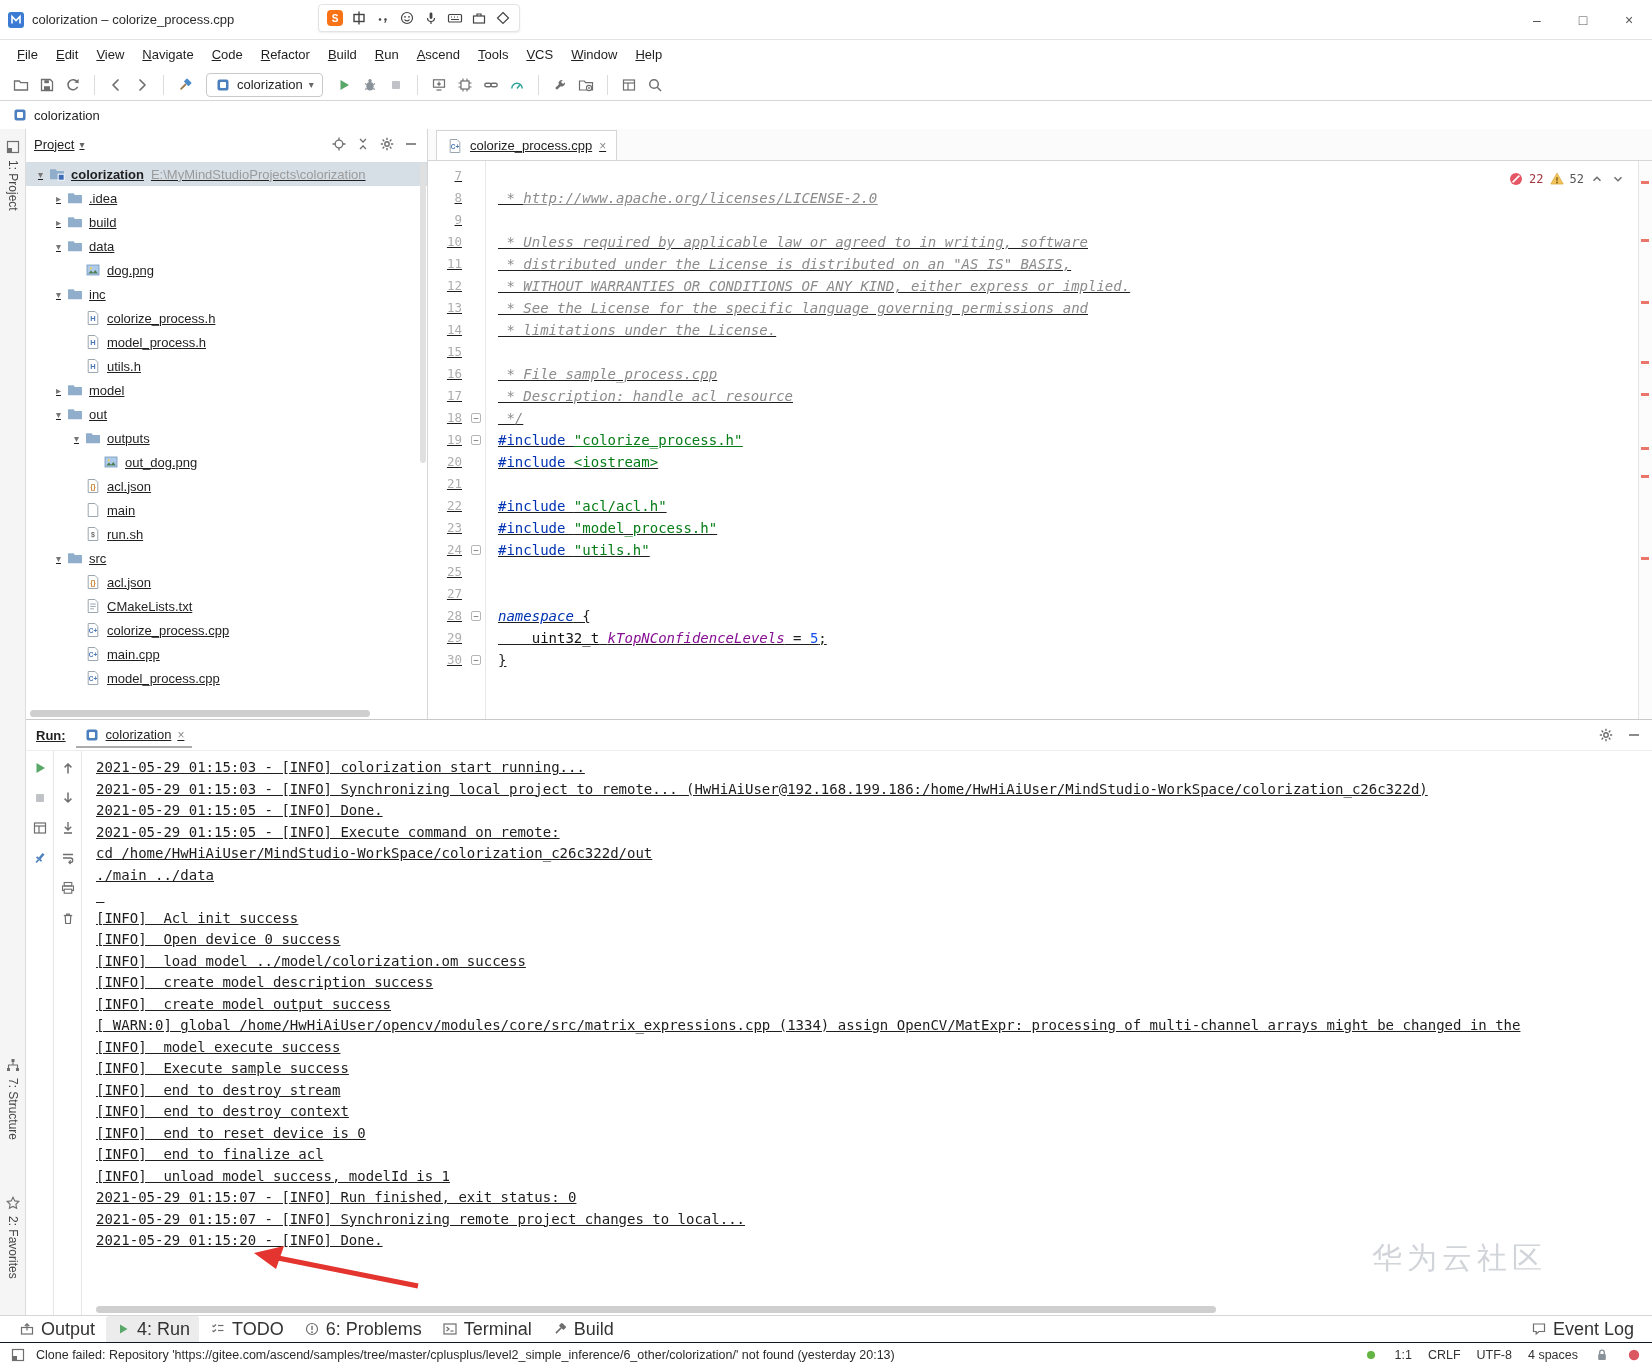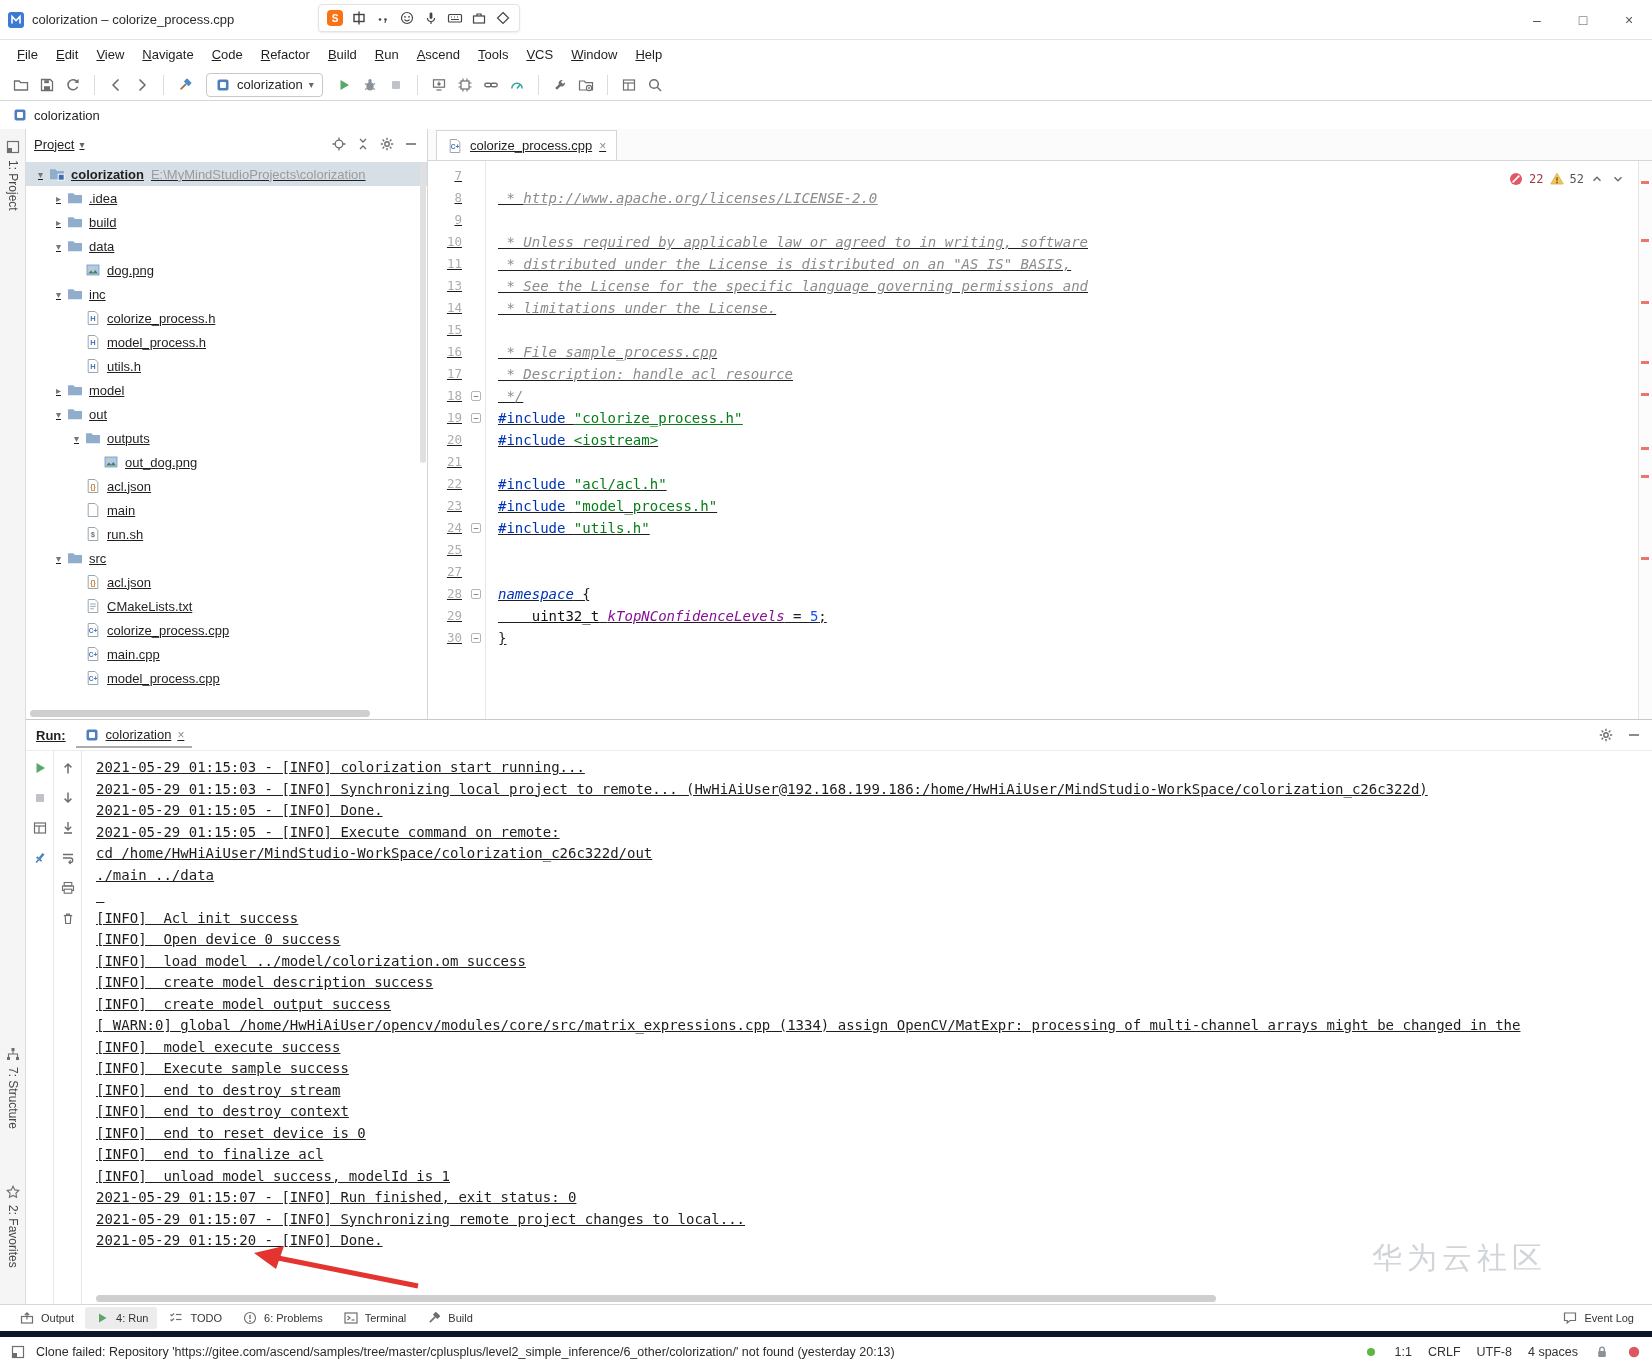--- a/index.html
+++ b/index.html
@@ -94,25 +94,25 @@
   .run-tab .close { color:#8a8a8a; font-size:12px; }
   .run-header-right { margin-left:auto; display:flex; gap:12px; }
   .run-body { flex:1; display:flex; min-height:0; border-top:1px solid #EDEDED; }
   .run-col { width:28px; flex:none; border-right:1px solid #E6E6E6; display:flex; flex-direction:column; align-items:center; padding-top:8px; gap:12px; }
   .rbtn { width:18px; height:18px; display:flex; align-items:center; justify-content:center; }
   .console { flex:1; position:relative; overflow:hidden; font-family:"DejaVu Sans Mono","Liberation Mono",monospace; font-size:14px; line-height:21.5px; padding:6px 0 0 14px; color:#1d1d1d; }
   .con-line { white-space:pre; }
   .console-hthumb { position:absolute; bottom:2px; left:14px; width:1120px; height:7px; border-radius:4px; background:#CFCFCF; }
 
   
-  .bottombar { height:27px; border-top:1px solid #D6D6D6; display:flex; align-items:center; gap:2px; padding:0 12px 0 10px; background:#fff; font-size:11px; color:#333; }
+  .bottombar { height:27px; border-top:1px solid #D6D6D6; display:flex; align-items:center; gap:2px; padding:0 12px 0 10px; background:#fff; font-size:18px; color:#333; }
   .bb-item { display:flex; align-items:center; gap:6px; padding:3px 9px; border-radius:3px; }
   .bb-item.active { background:#ECECEC; }
   .bb-right { margin-left:auto; display:flex; align-items:center; gap:6px; padding:3px 6px; }
-  .statusbar { height:36px; border-top:6px solid #0f172a; display:flex; align-items:center; gap:10px; padding:0 10px; background:#fff; font-size:12.5px; color:#333; }
+  .statusbar { height:25px; border-top:1px solid #0f172a; display:flex; align-items:center; gap:10px; padding:0 10px; background:#fff; font-size:12.5px; color:#333; }
   .status-msg { flex:1; overflow:hidden; white-space:nowrap; text-overflow:ellipsis; color:#2b2b2b; }
   .status-right { display:flex; align-items:center; gap:16px; }
 
   
   .arrow-annot { position:absolute; left:240px; top:1238px; width:190px; height:58px; z-index:9; pointer-events:none; }
   .watermark { position:absolute; right:105px; top:1238px; font-size:30px; letter-spacing:5px; color:#C9CDD3; opacity:.85; z-index:8; }
 </style>
 </head>
 <body>
 
@@ -672,20 +672,25 @@
                 </div>
                 <div class="code-line">
                   <span class="lnum">10</span>
                   <span class="fold"></span>
                   <span class="ctext"><span class="c"> * Unless required by applicable law or agreed to in writing, software</span></span>
                 </div>
                 <div class="code-line">
                   <span class="lnum">11</span>
                   <span class="fold"></span>
                   <span class="ctext"><span class="c"> * distributed under the License is distributed on an "AS IS" BASIS,</span></span>
+                </div>
+                <div class="code-line">
+                  <span class="lnum">12</span>
+                  <span class="fold"></span>
+                  <span class="ctext"><span class="c"> * WITHOUT WARRANTIES OR CONDITIONS OF ANY KIND, either express or implied.</span></span>
                 </div>
                 <div class="code-line">
                   <span class="lnum">13</span>
                   <span class="fold"></span>
                   <span class="ctext"><span class="c"> * See the License for the specific language governing permissions and</span></span>
                 </div>
                 <div class="code-line">
                   <span class="lnum">14</span>
                   <span class="fold"></span>
                   <span class="ctext"><span class="c"> * limitations under the License.</span></span>

